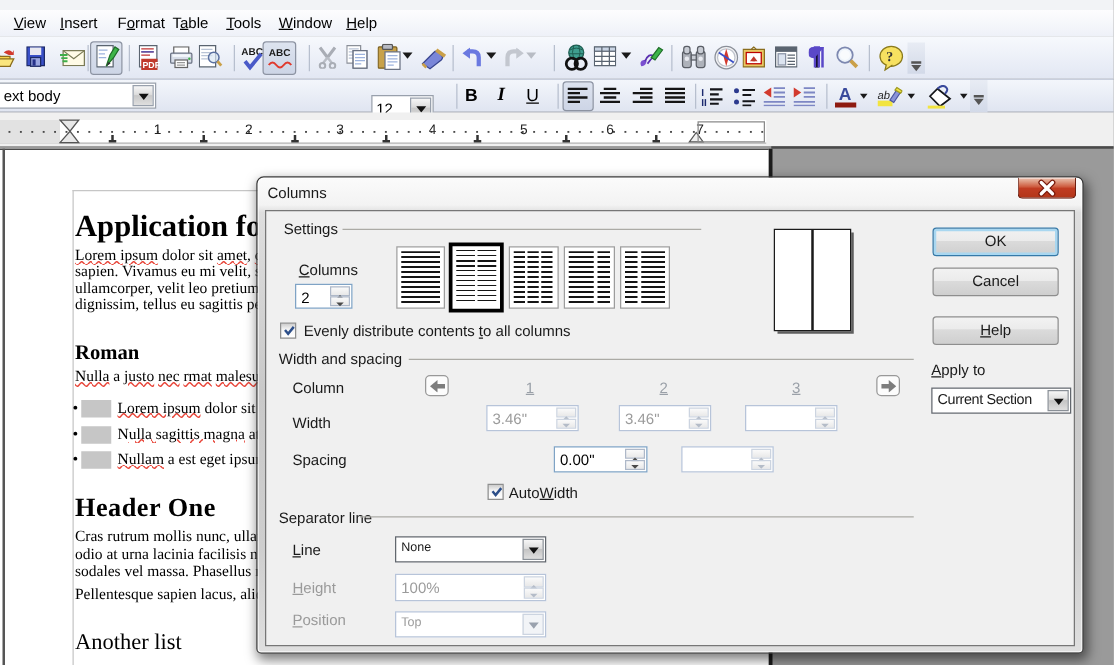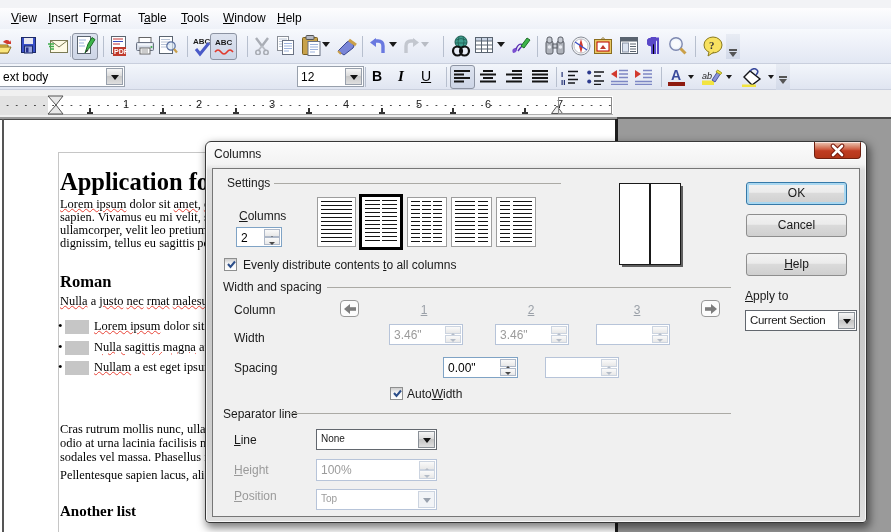--- a/index.html
+++ b/index.html
@@ -55,21 +55,21 @@
 .dcb b{position:absolute;left:3.5px;top:5.5px;border:4px solid transparent;border-top:5px solid #111}
 .wbtn{position:absolute;width:101px;height:23px;border:1px solid #8e8e8e;border-radius:3px;background:linear-gradient(#f2f2f2 0%,#ebebeb 45%,#dbdbdb 46%,#cfcfcf 100%);text-align:center;font-size:12px;color:#1a1a1a;line-height:21px}
 .wbtn.ok{border-color:#3579a8;box-shadow:inset 0 0 0 2px #a9d7f0}
 </style></head>
 <body>
 
 <div class="a" style="left:0;top:0;width:891px;height:8px;background:#f2f3f6"></div>
 <div id="menubar" class="a">
 <span class="mi" style="left:11px"><u>V</u>iew</span>
 <span class="mi" style="left:48px"><u>I</u>nsert</span>
-<span class="mi" style="left:83px">F<u>o</u>rmat</span>
+<span class="mi" style="left:94px">F<u>o</u>rmat</span>
 <span class="mi" style="left:138px">T<u>a</u>ble</span>
 <span class="mi" style="left:181px"><u>T</u>ools</span>
 <span class="mi" style="left:223px"><u>W</u>indow</span>
 <span class="mi" style="left:277px"><u>H</u>elp</span>
 </div>
 <div id="tb1" class="a">
 <div class="vsep" style="left:70px;top:7px;height:21px"></div>
 <div class="vsep" style="left:103px;top:7px;height:21px"></div>
 <div class="vsep" style="left:187px;top:7px;height:21px"></div>
 <div class="vsep" style="left:247px;top:7px;height:21px"></div>
@@ -227,21 +227,21 @@
     </svg>
 <div class="a" style="left:726px;top:5px;width:14px;height:25px;background:linear-gradient(#e8ecf4,#d2d9e8)"></div>
 <div class="a" style="left:729px;top:20px;width:8px;height:1.5px;background:#555"></div>
 <div class="a" style="left:729px;top:23px;width:0;height:0;border:4px solid transparent;border-top:5px solid #555"></div>
 </div>
 <div id="tb2" class="a">
 <div class="combo" style="left:-30px;top:2px;width:155px">
       <span class="ct" style="left:32px">ext body</span>
       <span class="cbtn"></span>
     </div>
-<div class="combo" style="left:297px;top:2px;width:67px">
+<div class="combo" style="left:297px;top:12px;width:50px">
       <span class="ct">12</span>
       <span class="cbtn"></span>
     </div>
 <div class="vsep" style="left:365px;top:3px;height:20px"></div>
 <span class="a" style="left:372px;top:4px;font-weight:bold;font-size:14px">B</span>
 <span class="a ser" style="left:398px;top:4px;font-style:italic;font-size:15px;font-weight:bold">I</span>
 <span class="a" style="left:421px;top:4px;text-decoration:underline;font-size:14px">U</span>
 <div class="vsep" style="left:446px;top:3px;height:20px"></div>
 <div class="a" style="left:450px;top:1px;width:25px;height:24px;border:1px solid #8c93a2;border-radius:3px;background:linear-gradient(#dde3ef,#cdd5e6)"></div>
 <svg class="a" style="left:454px;top:6px" width="17" height="14">
@@ -327,23 +327,24 @@
 <div id="pageledge"></div>
 <div id="pageredge"></div>
 <div id="toplinegray"></div>
 
 <div class="a" style="left:58px;top:35px;width:500px;height:380px;border-left:1px solid #c6c6c6;border-top:1px solid #c6c6c6"></div>
 <div class="a ser" style="left:60px;top:51px;font-size:24.5px;font-weight:bold;white-space:nowrap">Application for Employment</div>
 <div class="a ser doc12" style="left:60px;top:81px"><span class="sq">Lorem ipsum</span> dolor sit <span class="sq">amet</span>, <span class="sq">consectetur</span> adipiscing elit. Duis<br>sapien. Vivamus eu mi velit, suscipit non dignissim quis, port<br>ullamcorper, velit leo pretium mauris, a facilisis quam enim si<br>dignissim, tellus eu sagittis pellentesque, arcu diam rhoncus</div>
 <div class="a ser" style="left:60px;top:155px;font-size:16.5px;font-weight:bold;white-space:nowrap">Roman</div>
 <div class="a ser doc12" style="left:60px;top:178px"><span class="sq">Nulla</span> a <span class="sq">justo</span> <span class="sq">nec</span> <span class="sq">rmat</span> <span class="sq">malesuada</span> tincidunt sit amet</div>
 <div class="a ser doc12" style="left:58px;top:199px;line-height:20.5px"><span class="bu">•</span><span class="gbox"></span><span class="sq">Lorem ipsum</span> dolor sit amet, consectetur adipis<br><span class="bu">•</span><span class="gbox"></span><span class="sq">Nulla sagittis magna</span> at risus commodo mauris<br><span class="bu">•</span><span class="gbox"></span><span class="sq">Nullam</span> a est eget ipsum aliquam feugiat. Duis</div>
+<div class="a ser" style="left:60px;top:277px;font-size:21px;font-weight:bold;letter-spacing:0.4px;white-space:nowrap">Header One</div>
 <div class="a ser doc12" style="left:60px;top:305px;line-height:14.1px">Cras rutrum mollis nunc, ullamcorper posuere erat sodales at<br>odio at urna lacinia facilisis non eget felis. Cras et tellus quis<br>sodales vel massa. Phasellus nec tellus congue, congue nisl</div>
 <div class="a ser doc12" style="left:60px;top:352px">Pellentesque sapien lacus, aliquam eu dapibus quis, tempor</div>
-<div class="a ser" style="left:60px;top:386px;font-size:15px;font-weight:bold;white-space:nowrap">Another list</div>
+<div class="a ser" style="left:60px;top:386px;font-size:18px;font-weight:normal;white-space:nowrap">Another list</div>
 </div>
 
 <div class="a" style="left:205px;top:141px;width:662px;height:382px;background:linear-gradient(#fbfbfb 0px,#f3f3f3 22px,#dedede 28px,#c9c9c9 45%,#cecece 78%,#dfdfdf 100%);border:1.3px solid #383838;border-radius:6px 6px 4px 4px;box-shadow:2px 4px 9px 1px rgba(0,0,0,0.5),inset 0 0 0 1px rgba(255,255,255,0.75);z-index:10"></div>
 <span class="a" style="left:214px;top:147px;font-size:12px;color:#1a1a1a;z-index:12">Columns</span>
 <div class="a" style="left:814px;top:142px;width:47px;height:17px;background:linear-gradient(#efc4b4 0%,#e0a088 18%,#cf5f43 45%,#c03c22 55%,#b33619 100%);border:1px solid #6e1f10;border-top:none;border-radius:0 1px 4px 4px;box-shadow:0 1px 0 rgba(255,255,255,0.7),inset 0 1px 0 rgba(255,255,255,0.55);z-index:12">
     <svg width="45" height="15" style="position:absolute;left:0;top:1px">
       <path d="M18 3 L27 12 M27 3 L18 12" stroke="#7a1a0c" stroke-width="4.6" stroke-linecap="round"></path>
       <path d="M18 3 L27 12 M27 3 L18 12" stroke="#fff" stroke-width="2.6" stroke-linecap="round"></path>
     </svg>
   </div>

